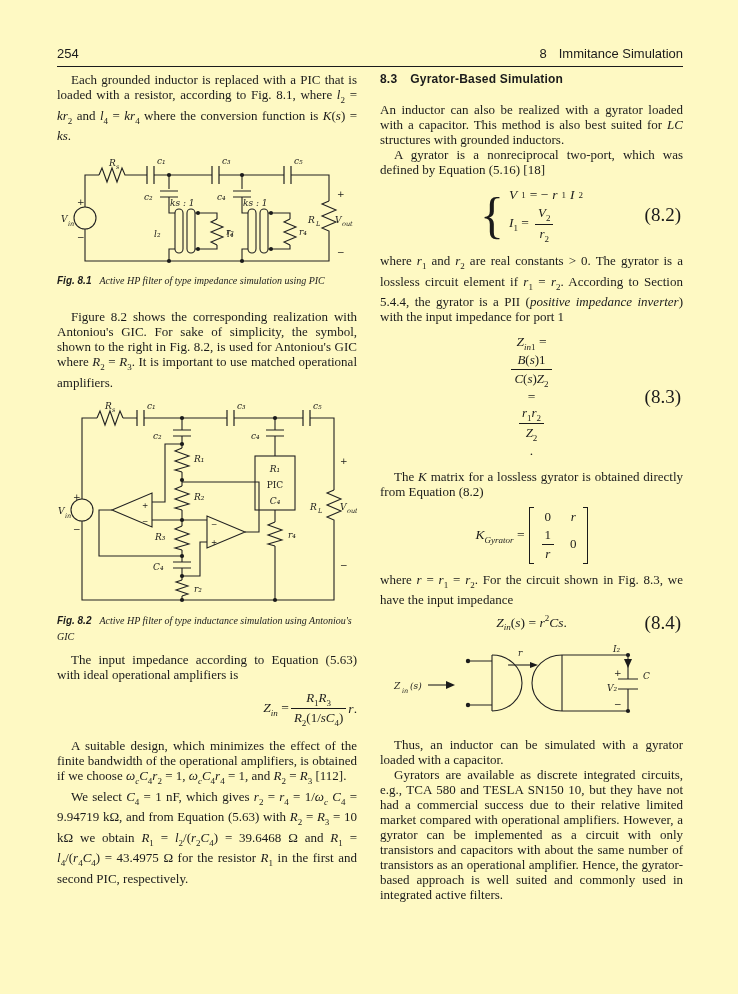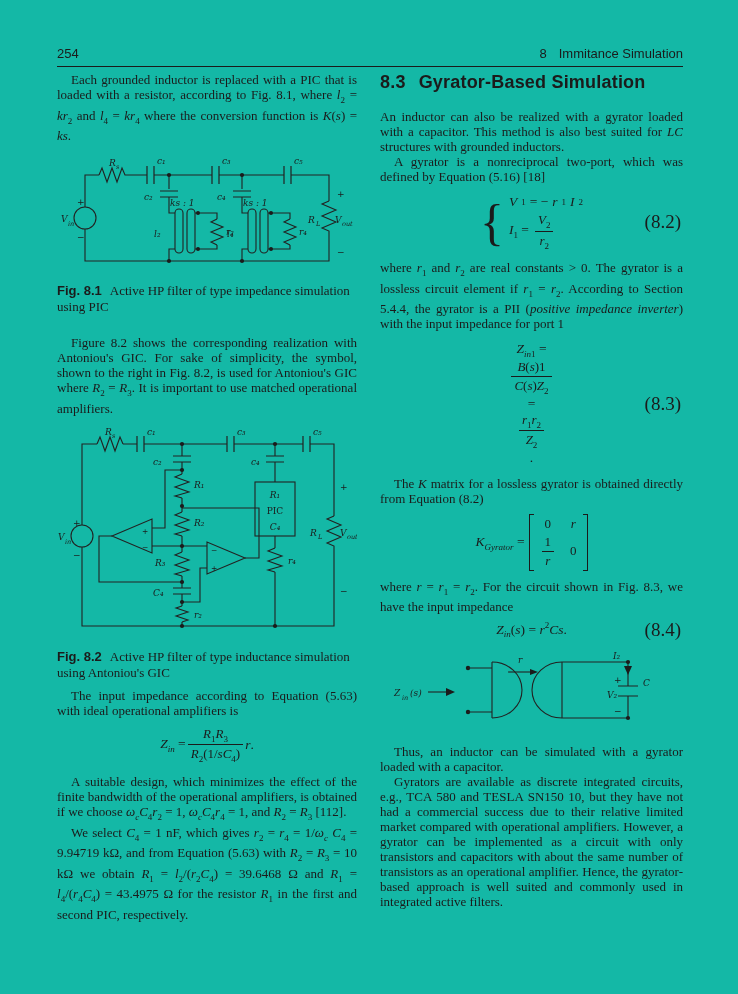--- a/index.html
+++ b/index.html
@@ -1,43 +1,43 @@
 <!DOCTYPE html>
 <html><head>
 <meta charset="utf-8">
 <style>
   * { margin:0; padding:0; box-sizing:border-box; }
   html,body { width:738px; height:994px; background:#fdfdfd; }
   body { font-family:"Liberation Serif","DejaVu Serif",serif; color:#1b1b1b; position:relative; }
-  .page { position:absolute; inset:0; background:#14b8a6; }
+  .page { position:absolute; inset:0; background:#fef9c3; }
 
   
   .header { position:absolute; left:57px; top:46px; width:626px;
             font-family:"Liberation Sans","DejaVu Sans",sans-serif; font-size:13px;
             display:flex; justify-content:space-between; align-items:baseline;
             border-bottom:1.6px solid #1b1b1b; padding-bottom:5px; }
   .running-right .chno { margin-right:12px; }
 
   
   .col { position:absolute; top:72px; }
   .col-left  { left:57px;  width:300px; }
   .col-right { left:380px; width:303px; }
 
   .body-text { font-size:13px; line-height:15px; text-align:justify;font-family:Liberation Serif, serif; }
   .indent { text-indent:14px; }
   i { font-style:italic; }
   sub { font-size:9px; }
   sup { font-size:9px; }
 
-  h2.section { font-family:"Liberation Sans","DejaVu Sans",sans-serif; font-size:18px;
+  h2.section { font-family:"Liberation Sans","DejaVu Sans",sans-serif; font-size:12px;
                font-weight:700; letter-spacing:.2px; }
   h2.section .secno { margin-right:13px; }
 
   
-  .caption { font-size:13px; line-height:16px; margin-top:10px; text-align:left; }
+  .caption { font-size:10px; line-height:16px; margin-top:0; text-align:left;font-style:italic; }
   .cap-label { font-family:"Liberation Sans","DejaVu Sans",sans-serif; font-weight:700; margin-right:8px; }
 
   
   .equation { position:relative; display:flex; justify-content:center; align-items:center;
               font-size:13.5px; }
   .eq-num { position:absolute; right:2px; top:50%; transform:translateY(-50%); font-size:19px; }
   .frac { display:inline-block; vertical-align:middle; text-align:center; font-size:13px; margin:0 2px; }
   .frac .num { display:block; padding:0 3px 1px; }
   .frac .den { display:block; border-top:1px solid #1b1b1b; padding:1px 3px 0; }
   .brace { font-size:50px; font-weight:300; line-height:54px; margin-right:5px; }
@@ -60,21 +60,21 @@
   svg text { fill:#1b1b1b; }
   svg .lbl  { font:italic 9px "DejaVu Serif","Liberation Serif",serif; }
   svg .sub  { font:italic 6.5px "DejaVu Serif","Liberation Serif",serif; }
   svg .up   { font:400 9px "DejaVu Serif","Liberation Serif",serif; font-style:normal; }
   svg .sgn  { font:400 9px "DejaVu Sans",sans-serif; font-style:normal; }
   svg .opx  { font:400 7.5px "DejaVu Sans",sans-serif; }
 
   
   .mt-fig81 { margin-top:10px; }  .mt-p2 { margin-top:20px; }
   .mt-fig82 { margin-top:8px; }   .mt-p3 { margin-top:7px; }
-  .mt-eqzin { margin-top:8px; margin-bottom:10px; }
+  .mt-eqzin { margin-top:8px; margin-bottom:10px;justify-content:flex-end; }
   .mt-rp1 { margin-top:16px; }
   .mt-eq82 { margin-top:10px; margin-bottom:10px; }
   .mt-eq83 { margin-top:10px; margin-bottom:10px;flex-direction:column; }
   .mt-eqk  { margin-top:8px;  margin-bottom:8px; }
   .mt-eq84 { margin-top:6px;  margin-bottom:6px;align-items:flex-end; }
   .mt-fig83 { margin-top:10px; }
   .mt-p6 { margin-top:14px; }
 </style>
 </head>
 <body>

